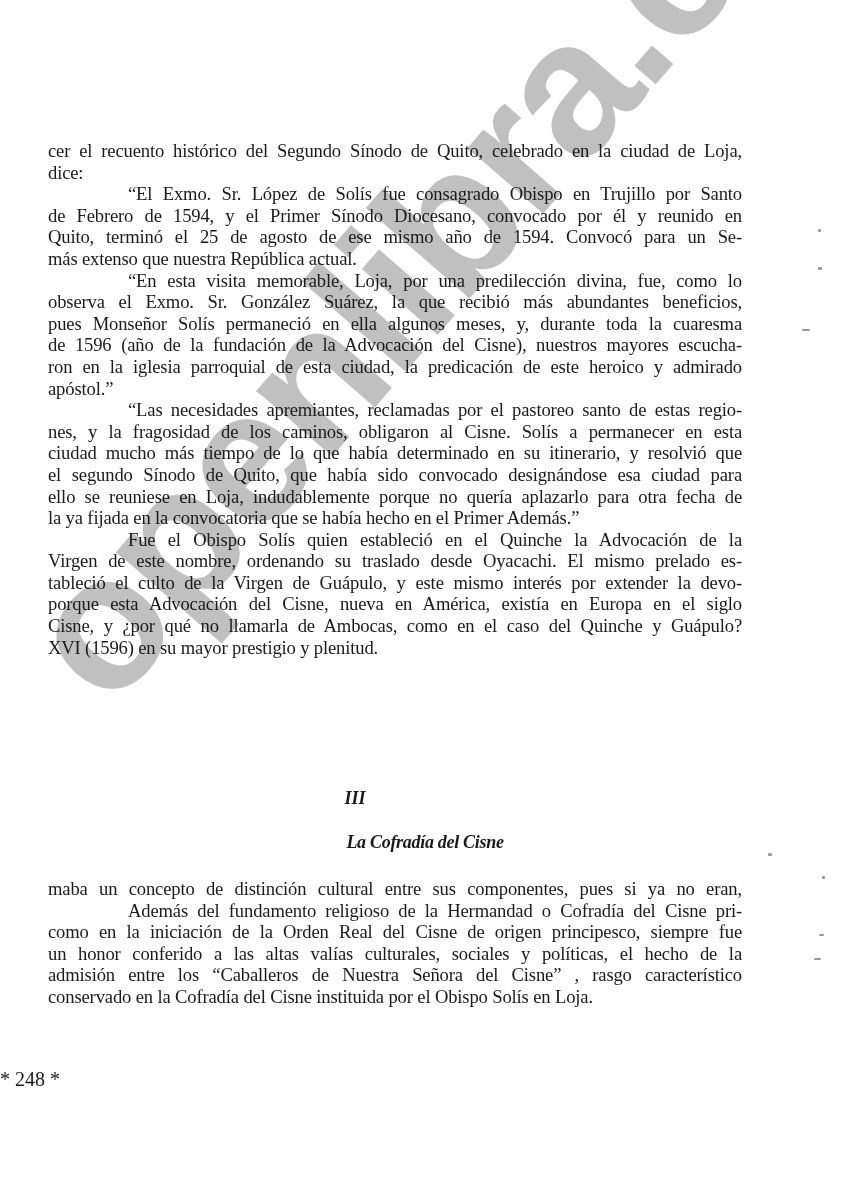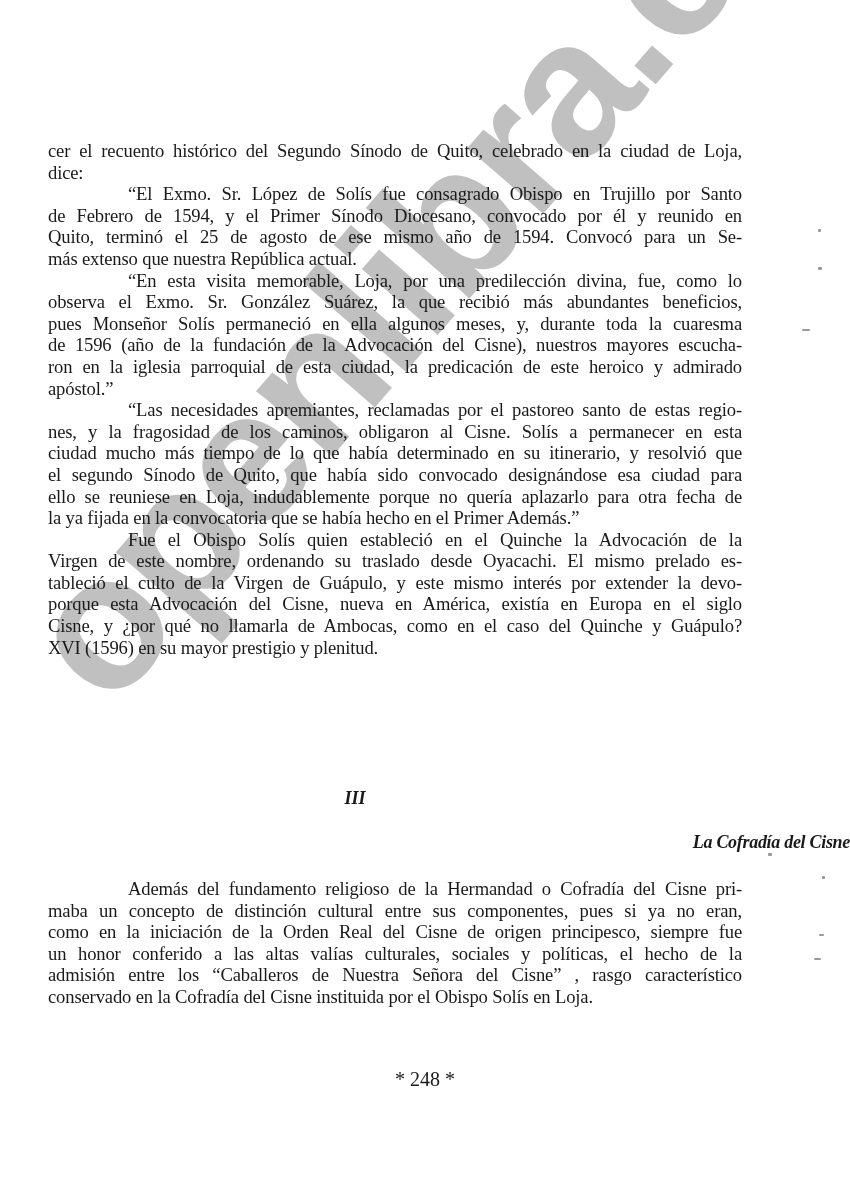--- a/index.html
+++ b/index.html
@@ -32,31 +32,31 @@
     left: 0; width: 710px;
     top: 788px;
     text-align: center;
     font-style: italic; font-weight: bold;
     font-size: 18px;
   }
   .section-title {
     position: absolute;
     left: 0; width: 850px;
     top: 832px;
-    text-align: right;
+    text-align: center;
     font-style: italic; font-weight: bold;
     font-size: 18px;
     letter-spacing: -0.3px;
   }
   .page2 { position: absolute; left: 48px; top: 878px; width: 694px; }
   .page-number {
     position: absolute;
     left: 0; width: 850px;
     top: 1068px;
-    text-align: center;
+    text-align: left;
     font-size: 20px;
   }
   .watermark {
     position: absolute;
     left: 60px; top: 560px;
     font-family: "Liberation Sans", "DejaVu Sans", sans-serif;
     font-weight: bold;
     font-size: 190px;
     color: rgba(140,140,140,0.55);
     transform: rotate(-49deg);
@@ -113,22 +113,22 @@
     <div class="line">Cisne, y ¿por qué no llamarla de Ambocas, como en el caso del Quinche y Guápulo?</div>
     <div class="line last">XVI (1596) en su mayor prestigio y plenitud.</div>
   </div>
 </div>
 
 <div class="section-num">III</div>
 <div class="section-title">La Cofradía del Cisne</div>
 
 <div class="page2">
   <div>
+    <div class="line">maba un concepto de distinción cultural entre sus componentes, pues si ya no eran,</div>
     <div class="line indent">Además del fundamento religioso de la Hermandad o Cofradía del Cisne pri-</div>
-    <div class="line">maba un concepto de distinción cultural entre sus componentes, pues si ya no eran,</div>
     <div class="line">como en la iniciación de la Orden Real del Cisne de origen principesco, siempre fue</div>
     <div class="line">un honor conferido a las altas valías culturales, sociales y políticas, el hecho de la</div>
     <div class="line">admisión entre los “Caballeros de Nuestra Señora del Cisne” , rasgo característico</div>
     <div class="line last">conservado en la Cofradía del Cisne instituida por el Obispo Solís en Loja.</div>
   </div>
 </div>
 
 <div class="page-number">* 248 *</div>
 
 <div class="speck" style="left:818px;top:229px;width:3px;height:3px;"></div>

